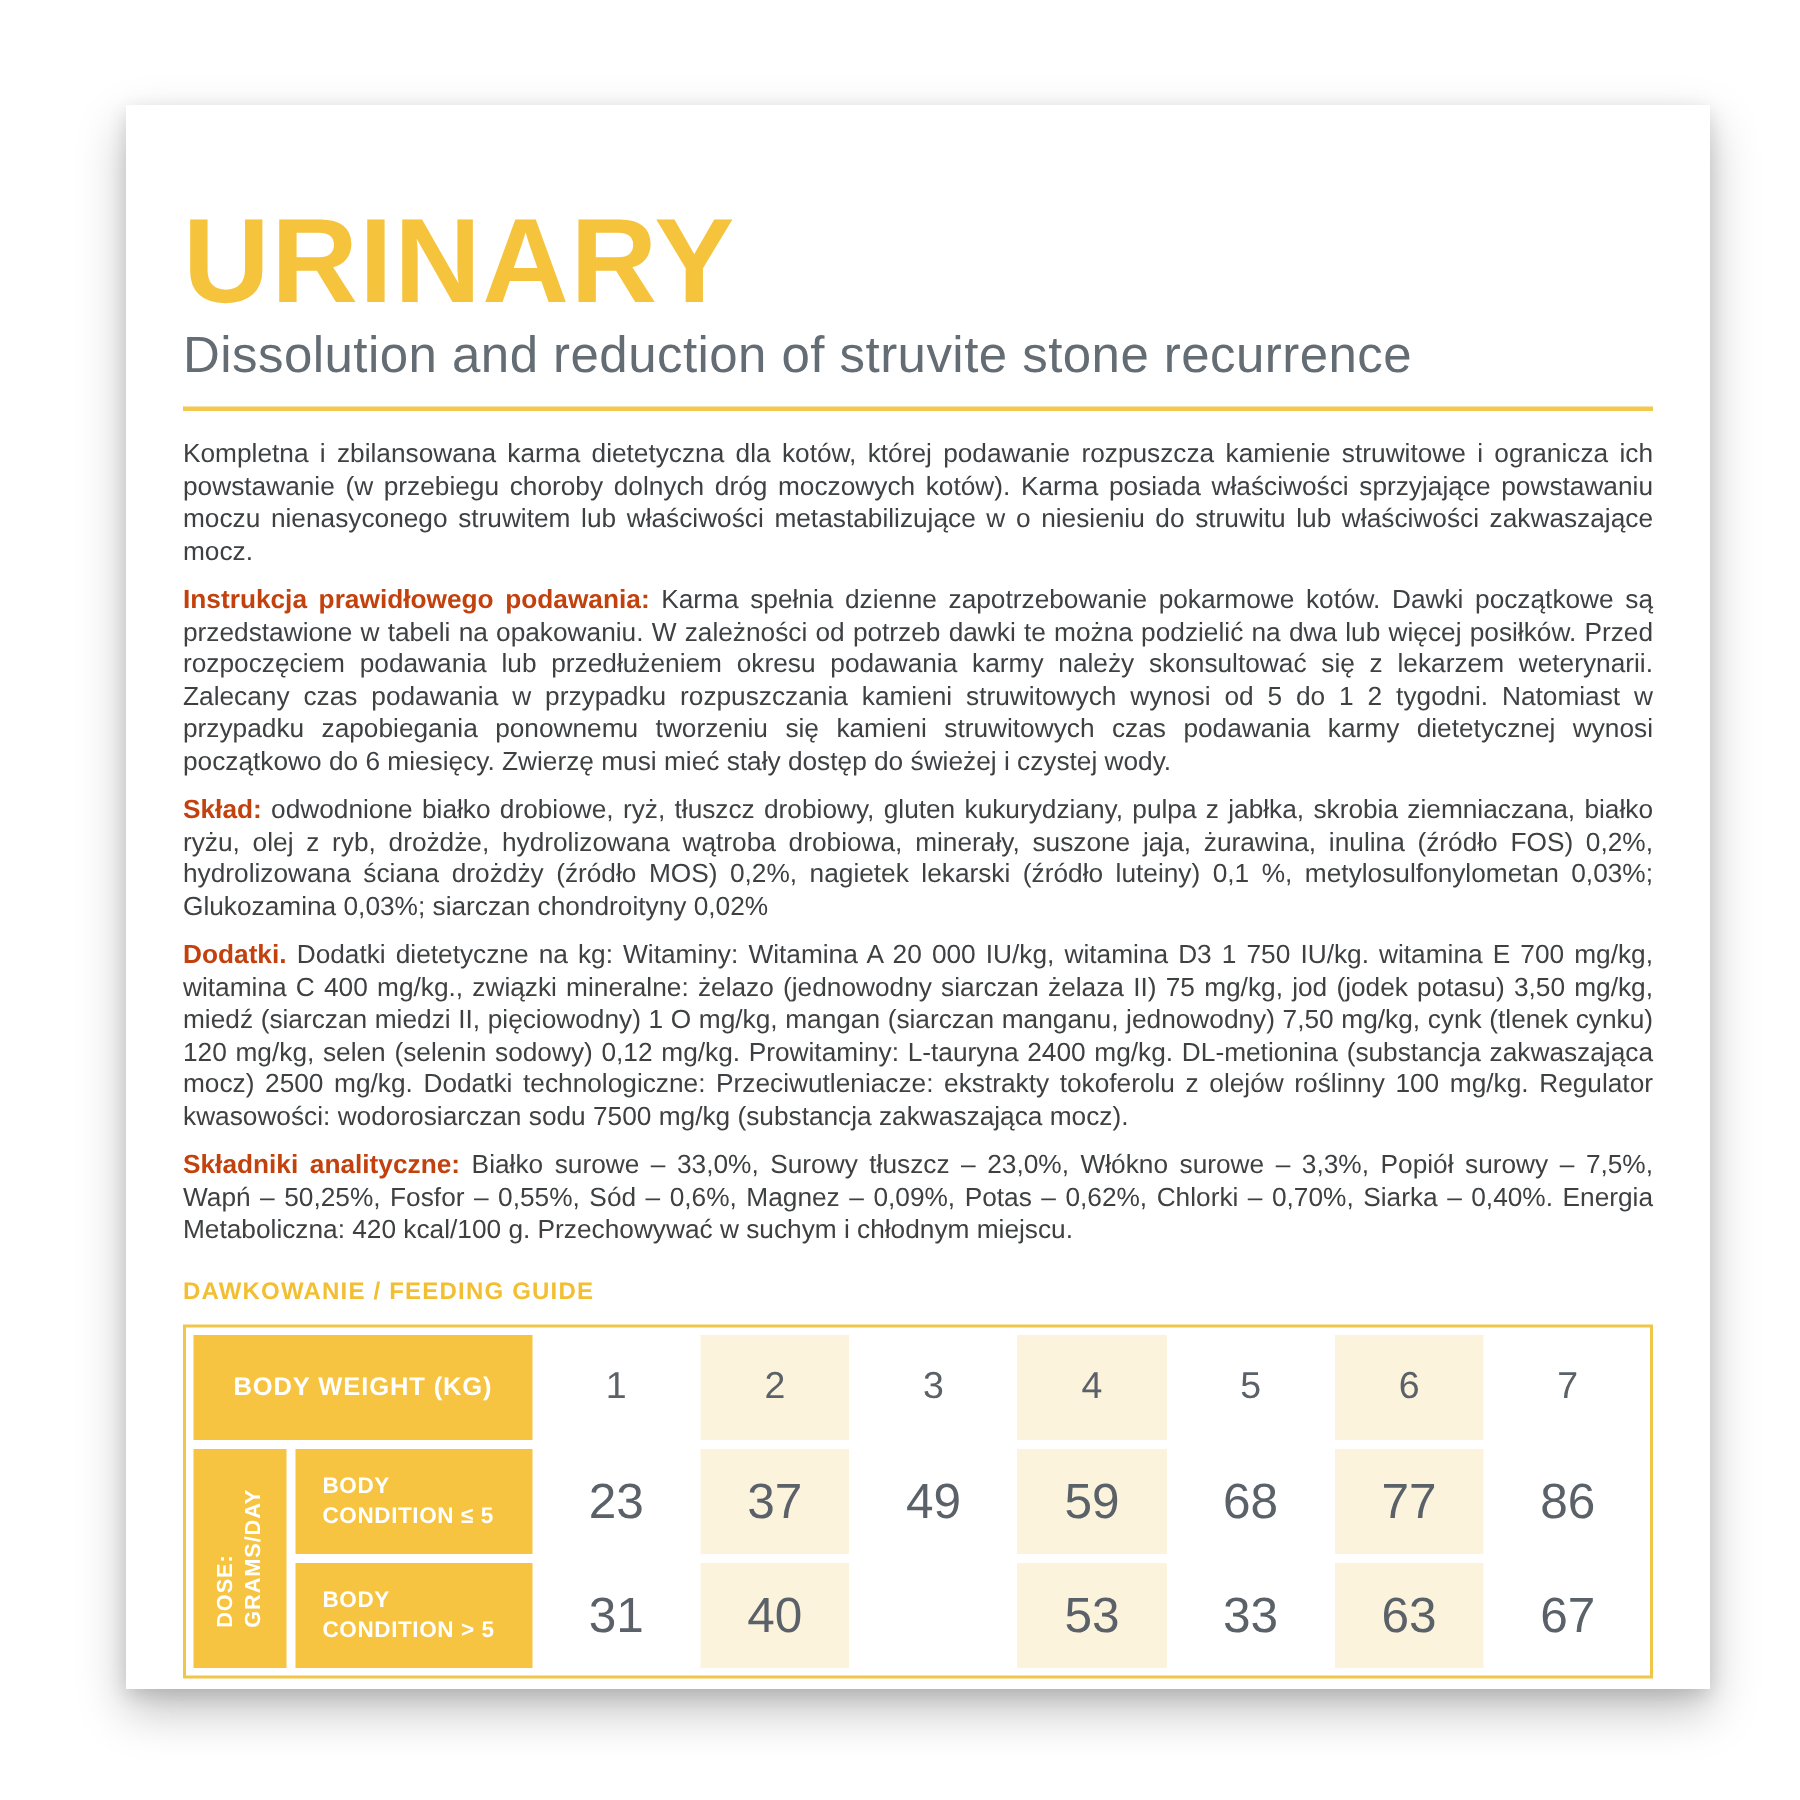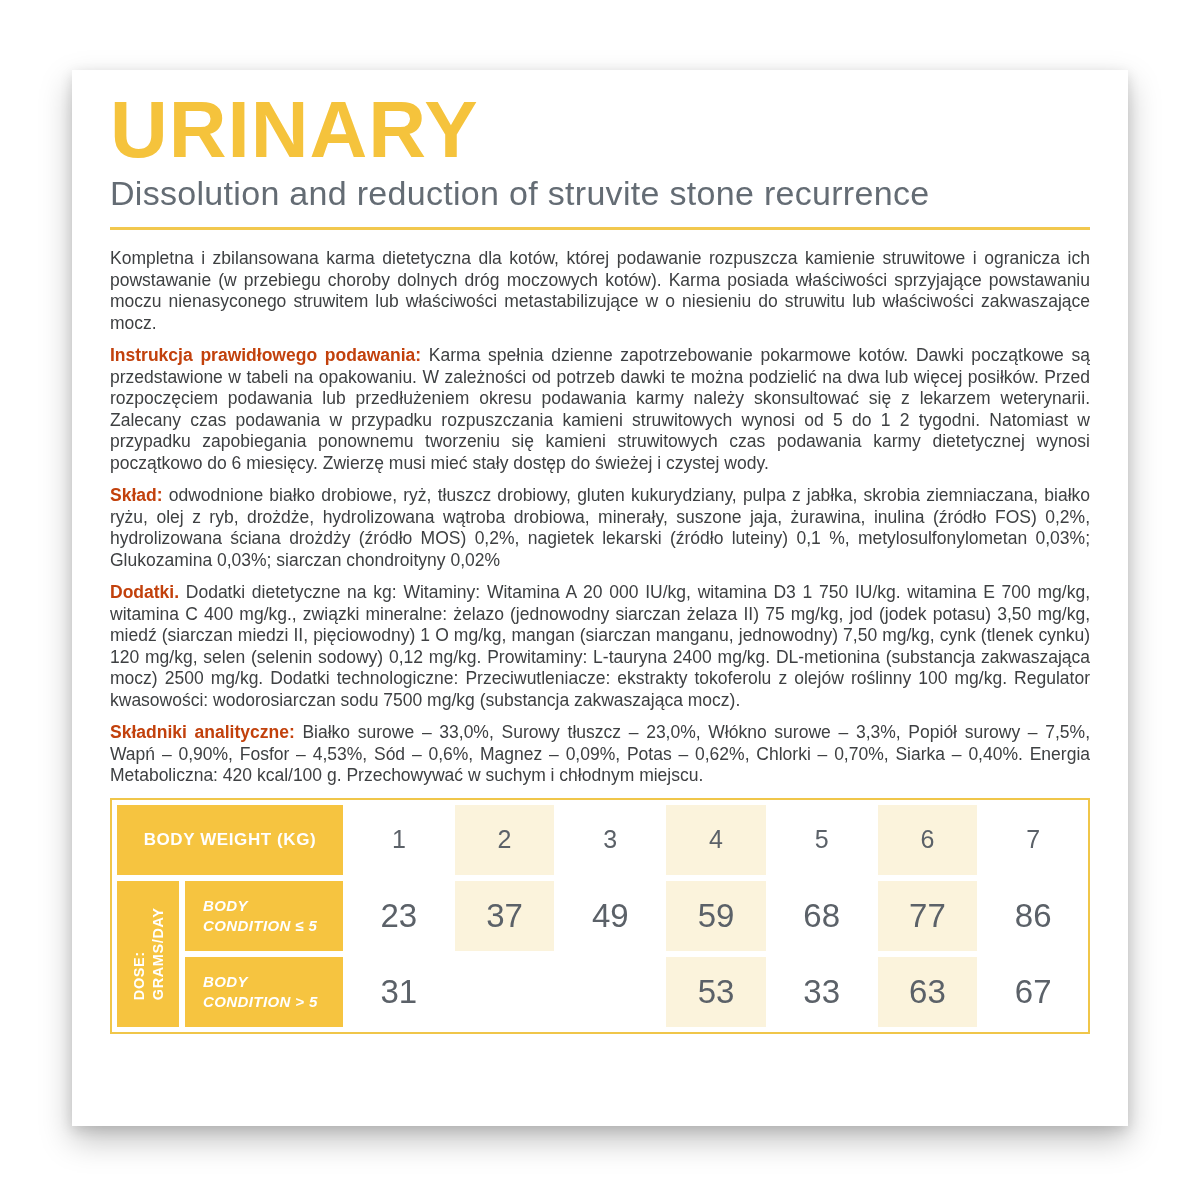--- a/index.html
+++ b/index.html
@@ -5,25 +5,25 @@
   * { box-sizing: border-box; }
   html, body {
     margin: 0; padding: 0;
     width: 1200px; height: 1200px;
     background: #ffffff;
     overflow: hidden;
     font-family: "Liberation Sans", "DejaVu Sans", sans-serif;
   }
   .card {
     position: absolute;
-    left: 72px; top: 70px;
+    left: 84px; top: 70px;
     width: 1056px; height: 1056px;
     background: #ffffff;
     box-shadow: 0 14px 30px rgba(0,0,0,0.25), 0 4px 12px rgba(0,0,0,0.12);
-    padding: 20px 38px 0 38px;
+    padding: 64px 38px 0 38px;
   }
   .title {
     margin: 0;
     color: #F5C33C;
     font-size: 80px;
     line-height: 1.0;
     font-weight: 800;
     letter-spacing: 1px;
   }
   .subtitle {
@@ -74,21 +74,20 @@
   .bw-label {
     justify-content: center;
     font-size: 17px;
     letter-spacing: 0.6px;
   }
   .cond {
     padding-left: 18px;
     font-size: 15px;
     line-height: 1.3;
     letter-spacing: 0.4px;
-    font-style: italic;
   }
   .dose { justify-content: center; }
   .dose-inner {
     transform: rotate(-90deg);
     white-space: nowrap;
     font-size: 14.5px;
     line-height: 1.3;
     letter-spacing: 0.6px;
     text-align: left;
   }
@@ -113,22 +112,23 @@
   <hr class="divider">
 
   <p class="para"><span>Kompletna i zbilansowana karma dietetyczna dla kotów, której podawanie rozpuszcza kamienie struwitowe i ogranicza ich powstawanie (w przebiegu choroby dolnych dróg moczowych kotów). Karma posiada właściwości sprzyjające powstawaniu moczu nienasyconego struwitem lub właściwości metastabilizujące w o niesieniu do struwitu lub właściwości zakwaszające mocz.</span></p>
 
   <p class="para"><b>Instrukcja prawidłowego podawania:</b><span> Karma spełnia dzienne zapotrzebowanie pokarmowe kotów. Dawki początkowe są przedstawione w tabeli na opakowaniu. W zależności od potrzeb dawki te można podzielić na dwa lub więcej posiłków. Przed rozpoczęciem podawania lub przedłużeniem okresu podawania karmy należy skonsultować się z lekarzem weterynarii. Zalecany czas podawania w przypadku rozpuszczania kamieni struwitowych wynosi od 5 do 1 2 tygodni. Natomiast w przypadku zapobiegania ponownemu tworzeniu się kamieni struwitowych czas podawania karmy dietetycznej wynosi początkowo do 6 miesięcy. Zwierzę musi mieć stały dostęp do świeżej i czystej wody.</span></p>
 
   <p class="para"><b>Skład:</b><span> odwodnione białko drobiowe, ryż, tłuszcz drobiowy, gluten kukurydziany, pulpa z jabłka, skrobia ziemniaczana, białko ryżu, olej z ryb, drożdże, hydrolizowana wątroba drobiowa, minerały, suszone jaja, żurawina, inulina (źródło FOS) 0,2%, hydrolizowana ściana drożdży (źródło MOS) 0,2%, nagietek lekarski (źródło luteiny) 0,1 %, metylosulfonylometan 0,03%; Glukozamina 0,03%; siarczan chondroityny 0,02%</span></p>
 
   <p class="para"><b>Dodatki.</b><span> Dodatki dietetyczne na kg: Witaminy: Witamina A 20 000 IU/kg, witamina D3 1 750 IU/kg. witamina E 700 mg/kg, witamina C 400 mg/kg., związki mineralne: żelazo (jednowodny siarczan żelaza II) 75 mg/kg, jod (jodek potasu) 3,50 mg/kg, miedź (siarczan miedzi II, pięciowodny) 1 O mg/kg, mangan (siarczan manganu, jednowodny) 7,50 mg/kg, cynk (tlenek cynku) 120 mg/kg, selen (selenin sodowy) 0,12 mg/kg. Prowitaminy: L-tauryna 2400 mg/kg. DL-metionina (substancja zakwaszająca mocz) 2500 mg/kg. Dodatki technologiczne: Przeciwutleniacze: ekstrakty tokoferolu z olejów roślinny 100 mg/kg. Regulator kwasowości: wodorosiarczan sodu 7500 mg/kg (substancja zakwaszająca mocz).</span></p>
 
-  <p class="para"><b>Składniki analityczne:</b><span> Białko surowe – 33,0%, Surowy tłuszcz – 23,0%, Włókno surowe – 3,3%, Popiół surowy – 7,5%, Wapń – 0,90%, Fosfor – 4,53%, Sód – 0,6%, Magnez – 0,09%, Potas – 0,62%, Chlorki – 0,70%, Siarka – 0,40%. Energia Metaboliczna: 420 kcal/100 g. Przechowywać w suchym i chłodnym miejscu.</span></p>
+  <p class="para"><b>Składniki analityczne:</b><span> Białko surowe – 33,0%, Surowy tłuszcz – 23,0%, Włókno surowe – 3,3%, Popiół surowy – 7,5%, Wapń – 50,25%, Fosfor – 0,55%, Sód – 0,6%, Magnez – 0,09%, Potas – 0,62%, Chlorki – 0,70%, Siarka – 0,40%. Energia Metaboliczna: 420 kcal/100 g. Przechowywać w suchym i chłodnym miejscu.</span></p>
 
+  <div class="guide-heading">DAWKOWANIE / FEEDING GUIDE</div>
 
   <div class="fg-table">
     <div class="fg-grid">
 
       <div class="ylw bw-label" style="grid-area:1/1/2/3">BODY WEIGHT (KG)</div>
 
       <div class="num weight" style="grid-area:1/3">1</div>
       <div class="num weight cream" style="grid-area:1/4">2</div>
       <div class="num weight" style="grid-area:1/5">3</div>
       <div class="num weight cream" style="grid-area:1/6">4</div>
@@ -157,20 +157,21 @@
       <div class="num cream" style="grid-area:2/8">77</div>
       <div class="num" style="grid-area:2/9">86</div>
 
       <div class="ylw cond" style="grid-area:3/2">
         <div>
           <div>BODY</div>
           <div>CONDITION &gt; 5</div>
         </div>
       </div>
       <div class="num" style="grid-area:3/3">31</div>
+      <div class="num cream" style="grid-area:3/4">40</div>
       <div class="num cream" style="grid-area:3/6">53</div>
       <div class="num" style="grid-area:3/7">33</div>
       <div class="num cream" style="grid-area:3/8">63</div>
       <div class="num" style="grid-area:3/9">67</div>
 
     </div>
   </div>
 
 </div>
 

